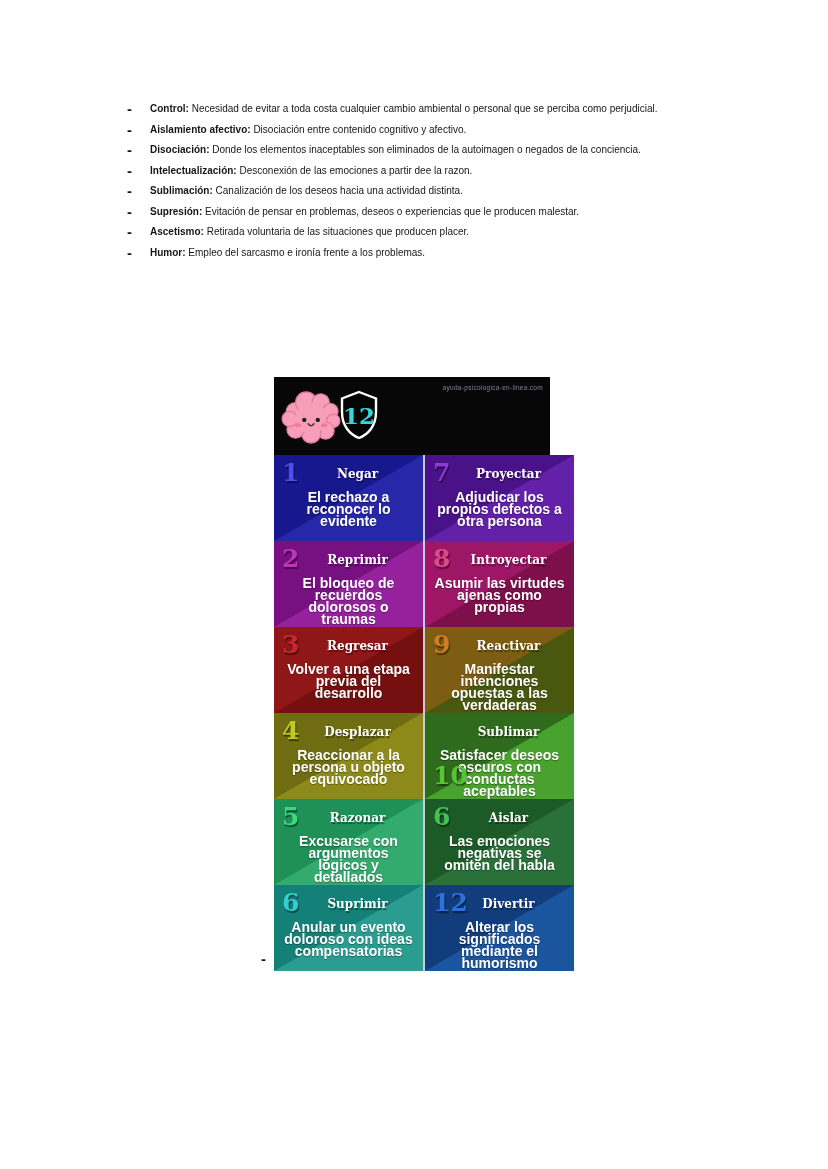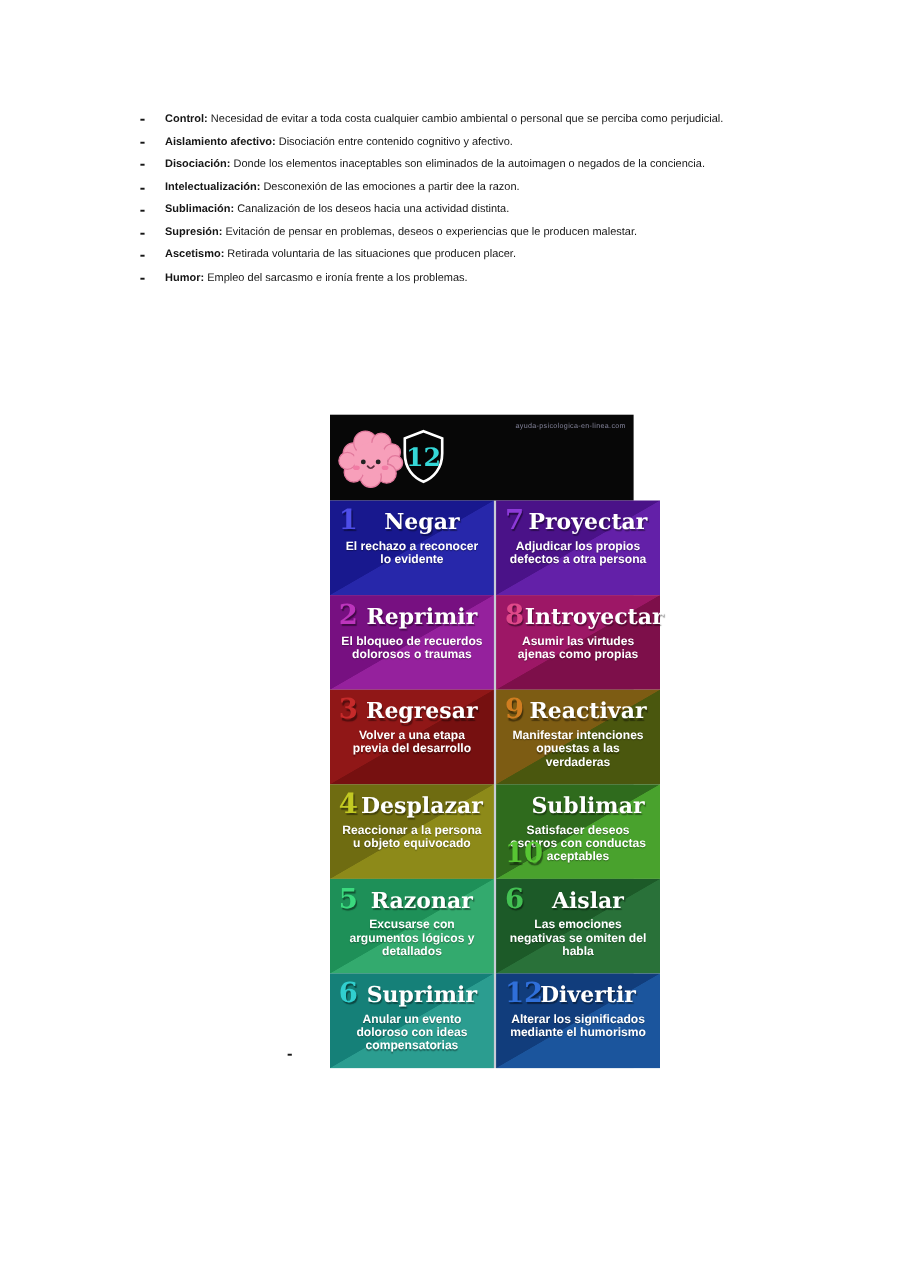--- a/index.html
+++ b/index.html
@@ -33,21 +33,21 @@
     margin: 0;
     font-size: 10px;
     line-height: 20.5px;
     text-align: justify;
   }
   .li .li-text b { font-weight: bold; }
 
   
   .infographic {
     position: absolute;
-    left: 300px;
+    left: 274px;
     top: 377px;
     width: 276px;
   }
   .ig-header {
     position: relative;
     height: 78px;
     background: #070707;
   }
   .brain {
     position: absolute;
@@ -106,29 +106,29 @@
     font-family: "DejaVu Serif", serif;
     font-weight: bold;
     font-size: 25px;
     line-height: 1;
     text-shadow: 1px 2px 1px rgba(0,0,0,0.45);
   }
   .cell .cell-title {
     padding: 0 8px 0 26px;
     font-family: "DejaVu Serif", serif;
     font-weight: bold;
-    font-size: 20px;
+    font-size: 12px;
     line-height: 19px;
     text-shadow: 1px 2px 1px rgba(0,0,0,0.4);
     white-space: nowrap;
   }
   .cell .cell-desc {
     margin-top: 7px;
     padding: 0 9px;
-    font-size: 11px;
+    font-size: 14px;
     font-weight: bold;
     line-height: 12px;
     text-shadow: 0 1px 1px rgba(0,0,0,0.35);
   }
 
   .stray-dash {
     position: absolute;
     left: 261px;
     top: 949px;
     font-size: 15px;

